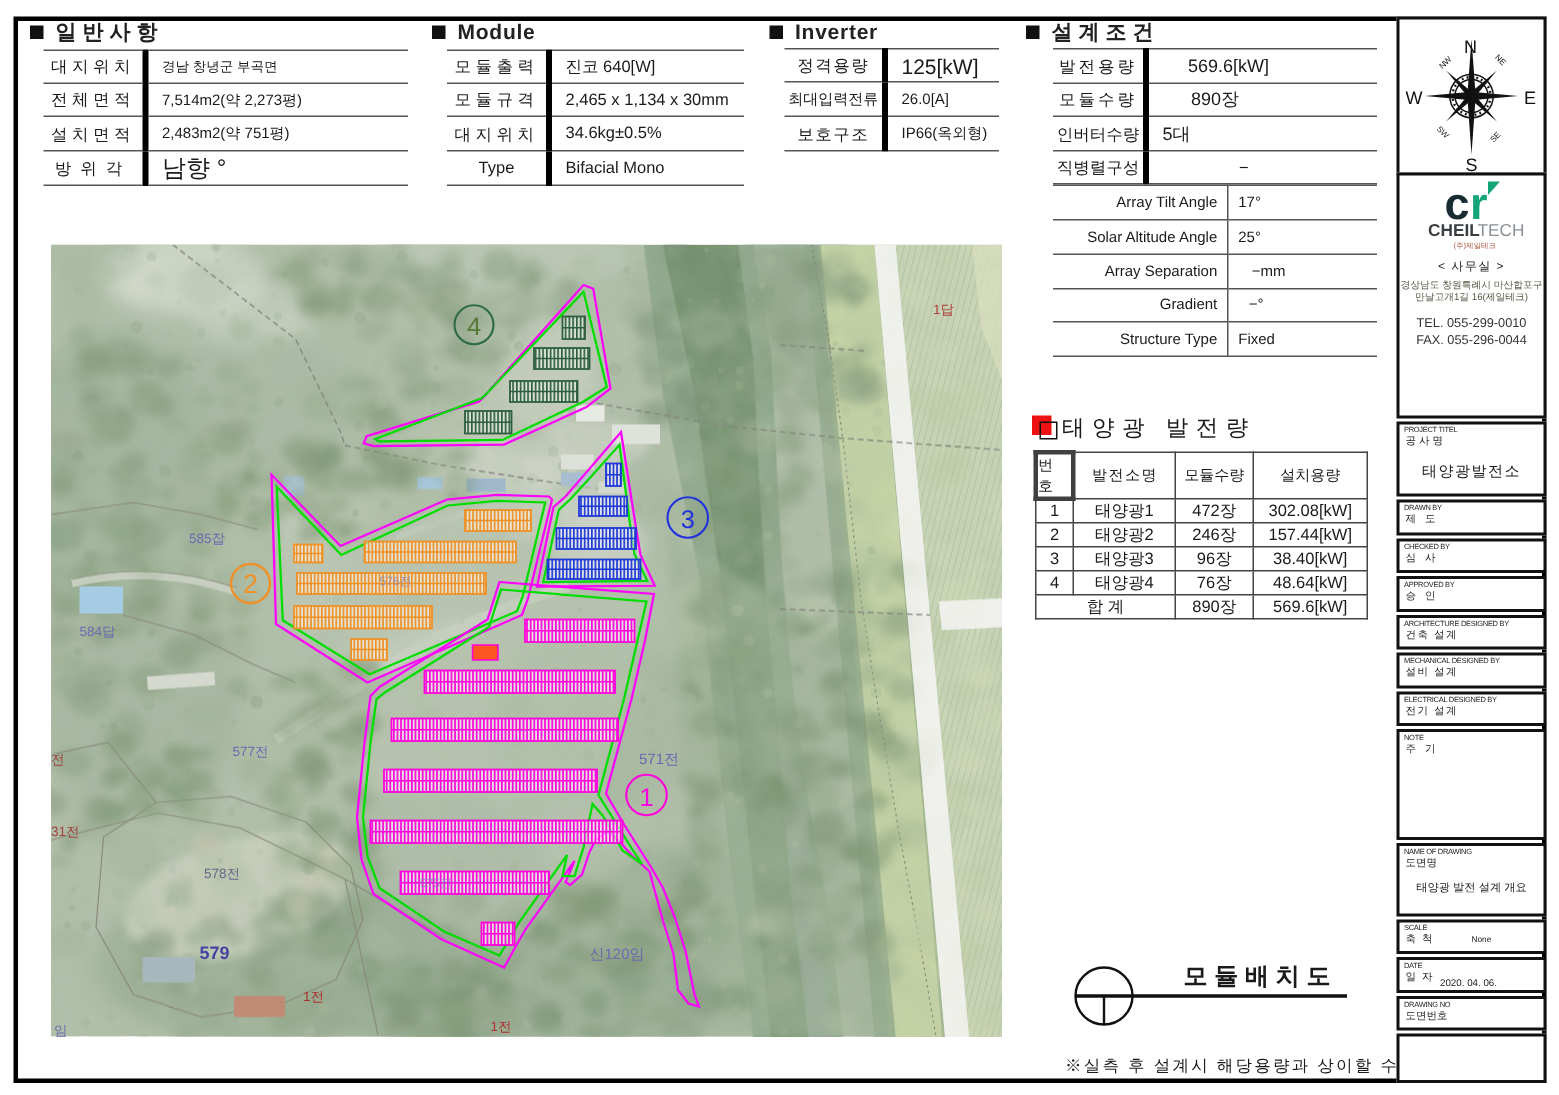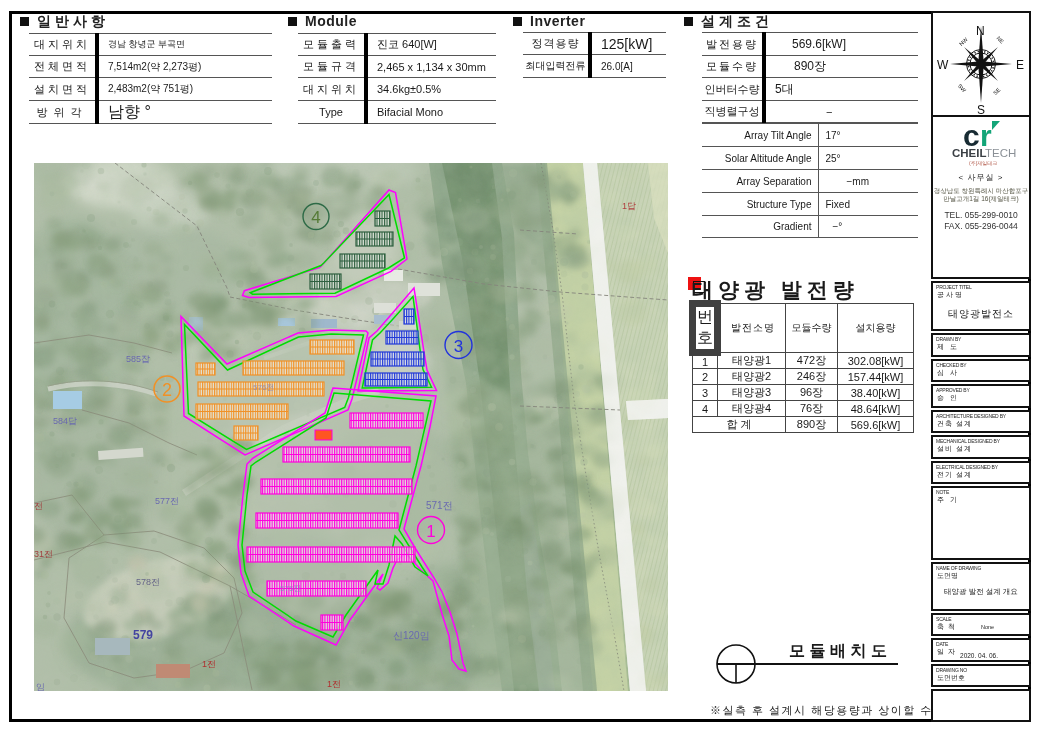--- a/index.html
+++ b/index.html
@@ -69,20 +69,24 @@
 <table class="t1" style="width:143px">
 <tbody>
         <tr style="height:22px">
           <td class="lab" style="width:67px;letter-spacing:1px">정격용량</td>
           <td class="val" style="font-size:14px">125[kW]</td>
         </tr>
 <tr style="height:23px">
           <td class="lab" style="font-size:10px;letter-spacing:0">최대입력전류</td>
           <td class="val" style="font-size:10px">26.0[A]</td>
         </tr>
+<tr style="height:23px">
+          <td class="lab" style="letter-spacing:1px">보호구조</td>
+          <td class="val" style="font-size:10px">IP66(옥외형)</td>
+        </tr>
 </tbody>
     </table>
 </div>
 
 <div class="abs ttl" style="left:684px;top:13px"><span class="sq"></span><span style="letter-spacing:4px">설계조건</span></div>
 <div class="abs" style="left:702px;top:32px">
 <table class="t1" style="width:216px">
 <tbody>
         <tr style="height:23px">
           <td class="lab" style="width:62px;letter-spacing:2px">발전용량</td>
@@ -107,42 +111,42 @@
         <tr style="height:23px">
           <td class="lab2" style="width:116px;text-align:right;border-right:1px solid #555;font-size:10px;padding-right:6px">Array Tilt Angle</td>
           <td class="val" style="padding-left:7px;font-size:10px">17°</td>
         </tr>
 <tr style="height:23px">
           <td class="lab2" style="text-align:right;border-right:1px solid #555;padding-right:6px;font-size:10px">Solar Altitude Angle</td>
           <td class="val" style="padding-left:7px;font-size:10px">25°</td>
         </tr>
 <tr style="height:23px">
           <td class="lab2" style="text-align:right;border-right:1px solid #555;padding-right:6px;font-size:10px">Array Separation</td>
-          <td class="val" style="padding-left:28px;font-size:10px">−mm</td>
+          <td class="val" style="padding-left:16px;font-size:10px">−mm</td>
+        </tr>
+<tr style="height:22px">
+          <td class="lab2" style="text-align:right;border-right:1px solid #555;padding-right:6px;font-size:10px">Gradient</td>
+          <td class="val" style="padding-left:14px;font-size:10px">−°</td>
         </tr>
 <tr style="height:23px">
           <td class="lab2" style="text-align:right;border-right:1px solid #555;padding-right:6px;font-size:10px">Structure Type</td>
           <td class="val" style="padding-left:7px;font-size:10px">Fixed</td>
         </tr>
-<tr style="height:22px">
-          <td class="lab2" style="text-align:right;border-right:1px solid #555;padding-right:6px;font-size:10px">Gradient</td>
-          <td class="val" style="padding-left:14px;font-size:10px">−°</td>
-        </tr>
 </tbody>
     </table>
 </div>
 
 <div class="abs" style="left:688px;top:277px;width:13px;height:13px;background:#ee1111"></div>
 <div class="abs" style="left:693px;top:281px;width:12px;height:12px;border:1.5px solid #111"></div>
-<div class="abs" style="left:692px;top:276px;font-size:21px;font-weight:bold;letter-spacing:5px">태양광 발전량</div>
+<div class="abs" style="left:708px;top:276px;font-size:15px;font-weight:normal;letter-spacing:5px">태양광 발전량</div>
 <div class="abs" style="left:689px;top:300px">
 <table style="border-collapse:collapse;border:1px solid #444">
 <tbody>
         <tr style="height:16px">
- <td style="border:7px solid #404040;width:25px;font-size:16px;text-align:center">번 호</td>
+ <td style="border:3px solid #404040;width:25px;font-size:10px;">번 호</td>
  <td style="border:1px solid #444;width:68px;font-size:10px;text-align:center;letter-spacing:1px">발전소명</td>
  <td style="border:1px solid #444;width:52px;font-size:10px;text-align:center">모듈수량</td>
  <td style="border:1px solid #444;width:76px;font-size:10px;text-align:center">설치용량</td>
 </tr>
 <tr style="height:15px">
           <td style="border:1px solid #444;font-size:11px;text-align:center">1</td>
           <td style="border:1px solid #444;font-size:11px;text-align:center">태양광1</td>
           <td style="border:1px solid #444;font-size:11px;text-align:center">472장</td>
           <td style="border:1px solid #444;font-size:11px;text-align:center">302.08[kW]</td>
         </tr>

